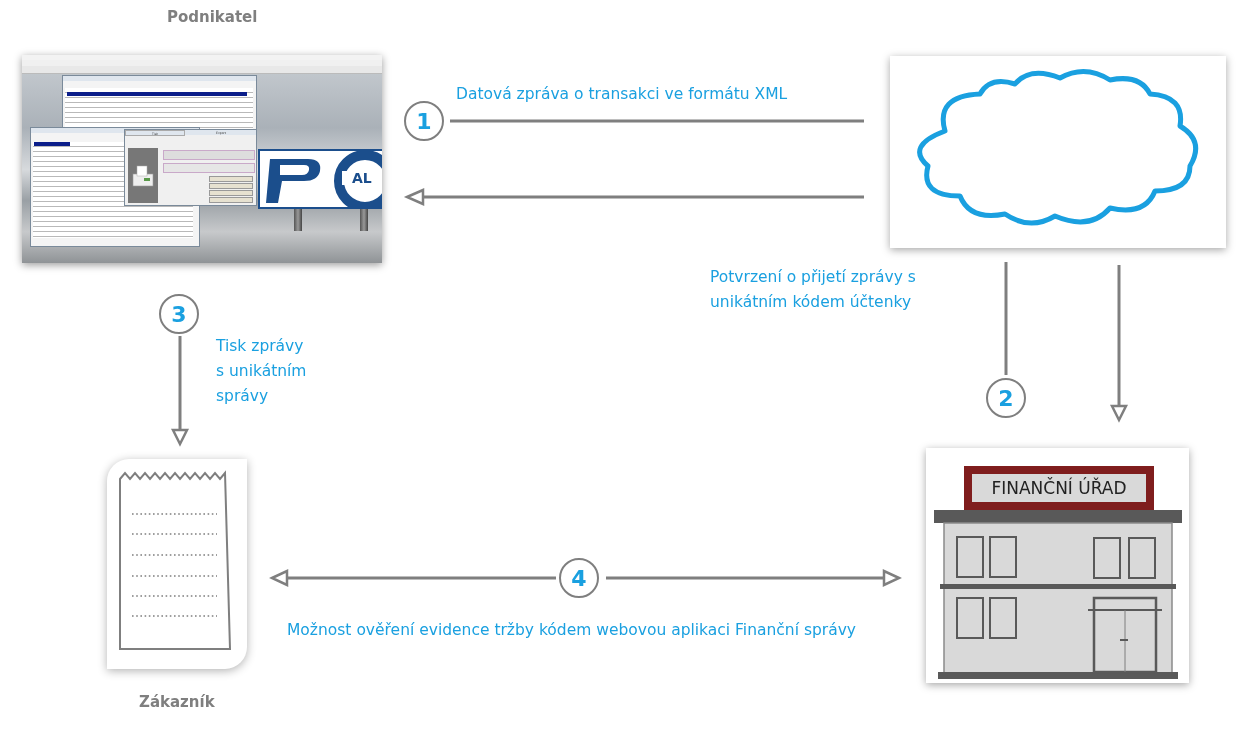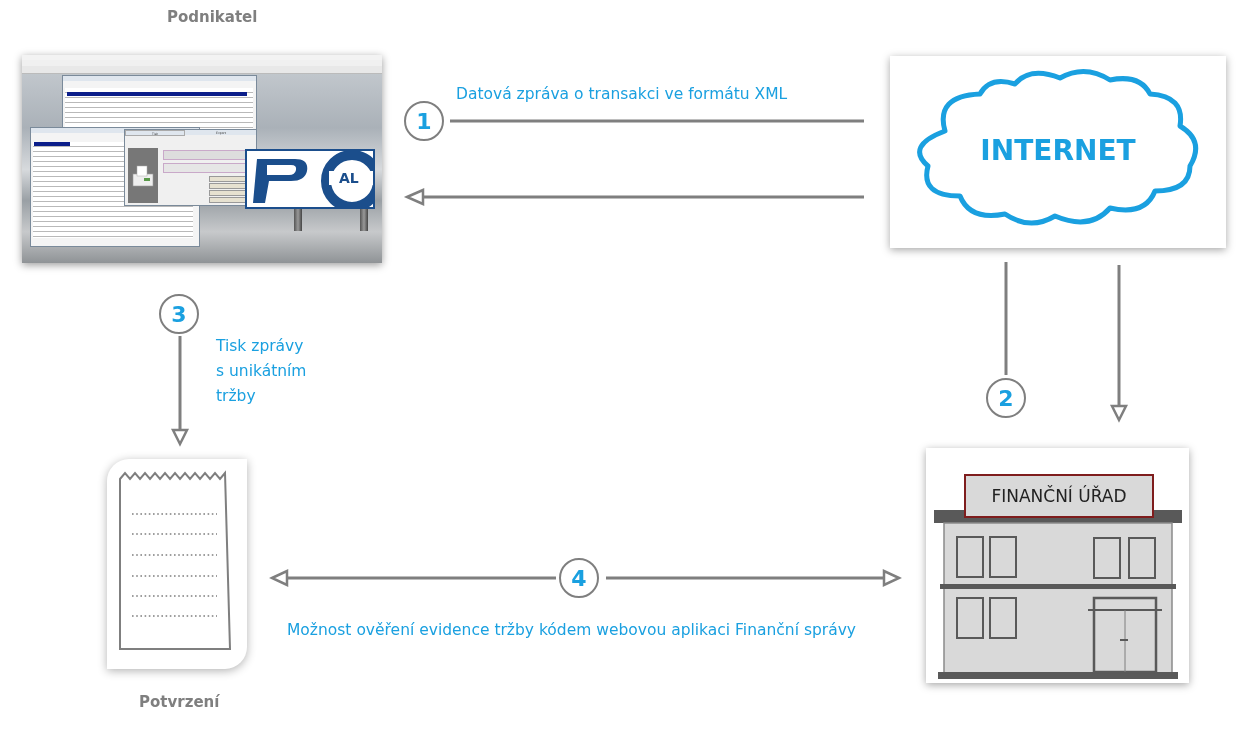--- a/index.html
+++ b/index.html
@@ -23,36 +23,36 @@
   .app .toolbar { position:absolute; left:0; top:11px; width:100%; height:7px; background:#e8e8e8; border-bottom:1px solid #bbb; }
   .win { position:absolute; background:#f4f4f4; border:1px solid #7a8a9a; box-sizing:border-box; }
   .win .wt { height:5px; background:#dfe6ee; }
   .grid { position:absolute; background:
           repeating-linear-gradient(180deg,#fff 0,#fff 4px,#b9b9b9 4px,#b9b9b9 5px); }
   .sel { position:absolute; background:#0b1e8a; height:4px; }
   .dlg { position:absolute; left:102px; top:74px; width:133px; height:77px; background:#f0f0f0; border:1px solid #7a8a9a; box-sizing:border-box; }
   .dlg .tab { position:absolute; top:0; height:6px; font-size:3px; line-height:6px; text-align:center; color:#333; }
   .printer-box { position:absolute; left:3px; top:15px; width:30px; height:55px; background:#777; }
   .dlgbtn { position:absolute; width:44px; height:6px; background:#e6e1d0; border:1px solid #999; box-sizing:border-box; }
-  .billboard { position:absolute; left:223px; top:94px; width:130px; height:60px; background:#fff; border:2px solid #1b4e8c; box-sizing:border-box; overflow:hidden; }
+  .billboard { position:absolute; left:236px; top:94px; width:130px; height:60px; background:#fff; border:2px solid #1b4e8c; box-sizing:border-box; overflow:hidden; }
   .bb-ro { position:absolute; left:8px; top:30px; font-family:"DejaVu Sans", sans-serif; font-weight:bold; font-style:italic; color:#1b4e8c; font-size:18px;margin-top:27px; }
   .pole { position:absolute; width:8px; height:22px; background:linear-gradient(90deg,#555,#999,#444); }
 
   
   .internet-text { position:absolute; left:0; top:0; width:100%; text-align:center; color:#1aa0e0;
                    font-weight:bold; font-size:28px; font-family:"DejaVu Sans", sans-serif; }
 
   
   .sign-text { font-family:"DejaVu Sans", sans-serif; font-size:17px; color:#222; }
 </style>
 </head>
 <body>
 
 <div class="abs label-gray" style="left:167px; top:8px;">Podnikatel</div>
-<div class="abs label-gray" style="left:139px; top:693px;">Potvrzení</div>
+<div class="abs label-gray" style="left:139px; top:693px;">Zákazník</div>
 
 <div class="app">
   <div class="titlebar"></div>
   <div class="menubar"></div>
   <div class="toolbar"></div>
 
   <div class="win" style="left:40px; top:20px; width:195px; height:110px;">
     <div class="wt"></div>
     <div class="grid" style="left:2px; top:12px; width:188px; height:92px;"></div>
     <div class="sel" style="left:4px; top:16px; width:180px;"></div>
@@ -108,21 +108,20 @@
              Q295 40 290 70
              Q315 85 300 110
              Q300 135 265 135
              Q255 160 220 152
              Q200 175 165 160
              Q140 175 115 158
              Q80 165 70 140
              Q30 140 38 110
              Q15 90 55 75 Z" fill="#fff" stroke="#1aa0e0" stroke-width="5" stroke-linejoin="round"></path>
   </svg>
-  <div class="internet-text" style="top:78px;">INTERNET</div>
 </div>
 
 <div class="card" style="left:926px; top:448px; width:263px; height:235px;">
   <svg width="263" height="235" viewBox="0 0 263 235" style="position:absolute;left:0;top:0;">
 
     <rect x="76" y="54" width="6" height="10" fill="#595959"></rect>
     <rect x="186" y="54" width="6" height="10" fill="#595959"></rect>
 
     <rect x="8" y="62" width="248" height="13" fill="#595959"></rect>
 
@@ -138,21 +137,21 @@
     <rect x="203" y="90" width="26" height="40" fill="none" stroke="#595959" stroke-width="2"></rect>
 
     <rect x="31" y="150" width="26" height="40" fill="none" stroke="#595959" stroke-width="2"></rect>
     <rect x="64" y="150" width="26" height="40" fill="none" stroke="#595959" stroke-width="2"></rect>
 
     <rect x="168" y="150" width="62" height="74" fill="none" stroke="#595959" stroke-width="2.5"></rect>
     <line x1="162" y1="162" x2="236" y2="162" stroke="#595959" stroke-width="2"></line>
     <line x1="199" y1="162" x2="199" y2="224" stroke="#7f7f7f" stroke-width="1"></line>
     <line x1="194" y1="192" x2="202" y2="192" stroke="#595959" stroke-width="2"></line>
   </svg>
-  <div class="abs" style="left:38px; top:26px; width:190px; height:44px; background:#d9d9d9; border:2px solid #7f1d1d; box-sizing:border-box; display:flex; align-items:center; justify-content:center;">
+  <div class="abs" style="left:38px; top:18px; width:190px; height:44px; background:#d9d9d9; border:8px solid #7f1d1d; box-sizing:border-box; display:flex; align-items:center; justify-content:center;">
     <span class="sign-text">FINANČNÍ ÚŘAD</span>
   </div>
 </div>
 
 <div class="abs" style="left:107px; top:459px; width:140px; height:210px; background:#fff; border-radius:22px 0 22px 0; box-shadow:0 2px 10px rgba(0,0,0,0.3);">
   <svg width="140" height="210" viewBox="0 0 140 210" style="position:absolute;left:0;top:0;">
     <path d="M13 20 l5 -6 l5 6 l5 -6 l5 6 l5 -6 l5 6 l5 -6 l5 6 l5 -6 l5 6 l5 -6 l5 6 l5 -6 l5 6 l5 -6 l5 6 l5 -6 l5 6 l5 -6 l5 6 l5 -6 L123 190 L13 190 Z" fill="#fff" stroke="#7f7f7f" stroke-width="2" stroke-linejoin="miter"></path>
     <g stroke="#7f7f7f" stroke-width="1.6" stroke-dasharray="1.6 2.6">
       <line x1="25" y1="55" x2="110" y2="55"></line>
       <line x1="25" y1="75" x2="110" y2="75"></line>
@@ -189,19 +188,21 @@
   </g>
 </svg>
 
 <div class="step" style="left:404px; top:101px;">1</div>
 <div class="step" style="left:986px; top:378px;">2</div>
 <div class="step" style="left:159px; top:294px;">3</div>
 <div class="step" style="left:559px; top:558px;">4</div>
 
 <div class="abs blue-text" style="left:456px; top:82px;">Datová zpráva o transakci ve formátu XML</div>
 <div class="abs blue-text" style="left:710px; top:265px;">
+  <div>Potvrzení o přijetí zprávy s</div>
+  <div>unikátním kódem účtenky</div>
 </div>
 <div class="abs blue-text" style="left:216px; top:334px;">
   <div>Tisk zprávy</div>
   <div>s unikátním</div>
-  <div>tržby</div>
+  <div>správy</div>
 </div>
 <div class="abs blue-text" style="left:287px; top:618px;">Možnost ověření evidence tržby kódem webovou aplikaci Finanční správy</div>
 
 </body></html>

